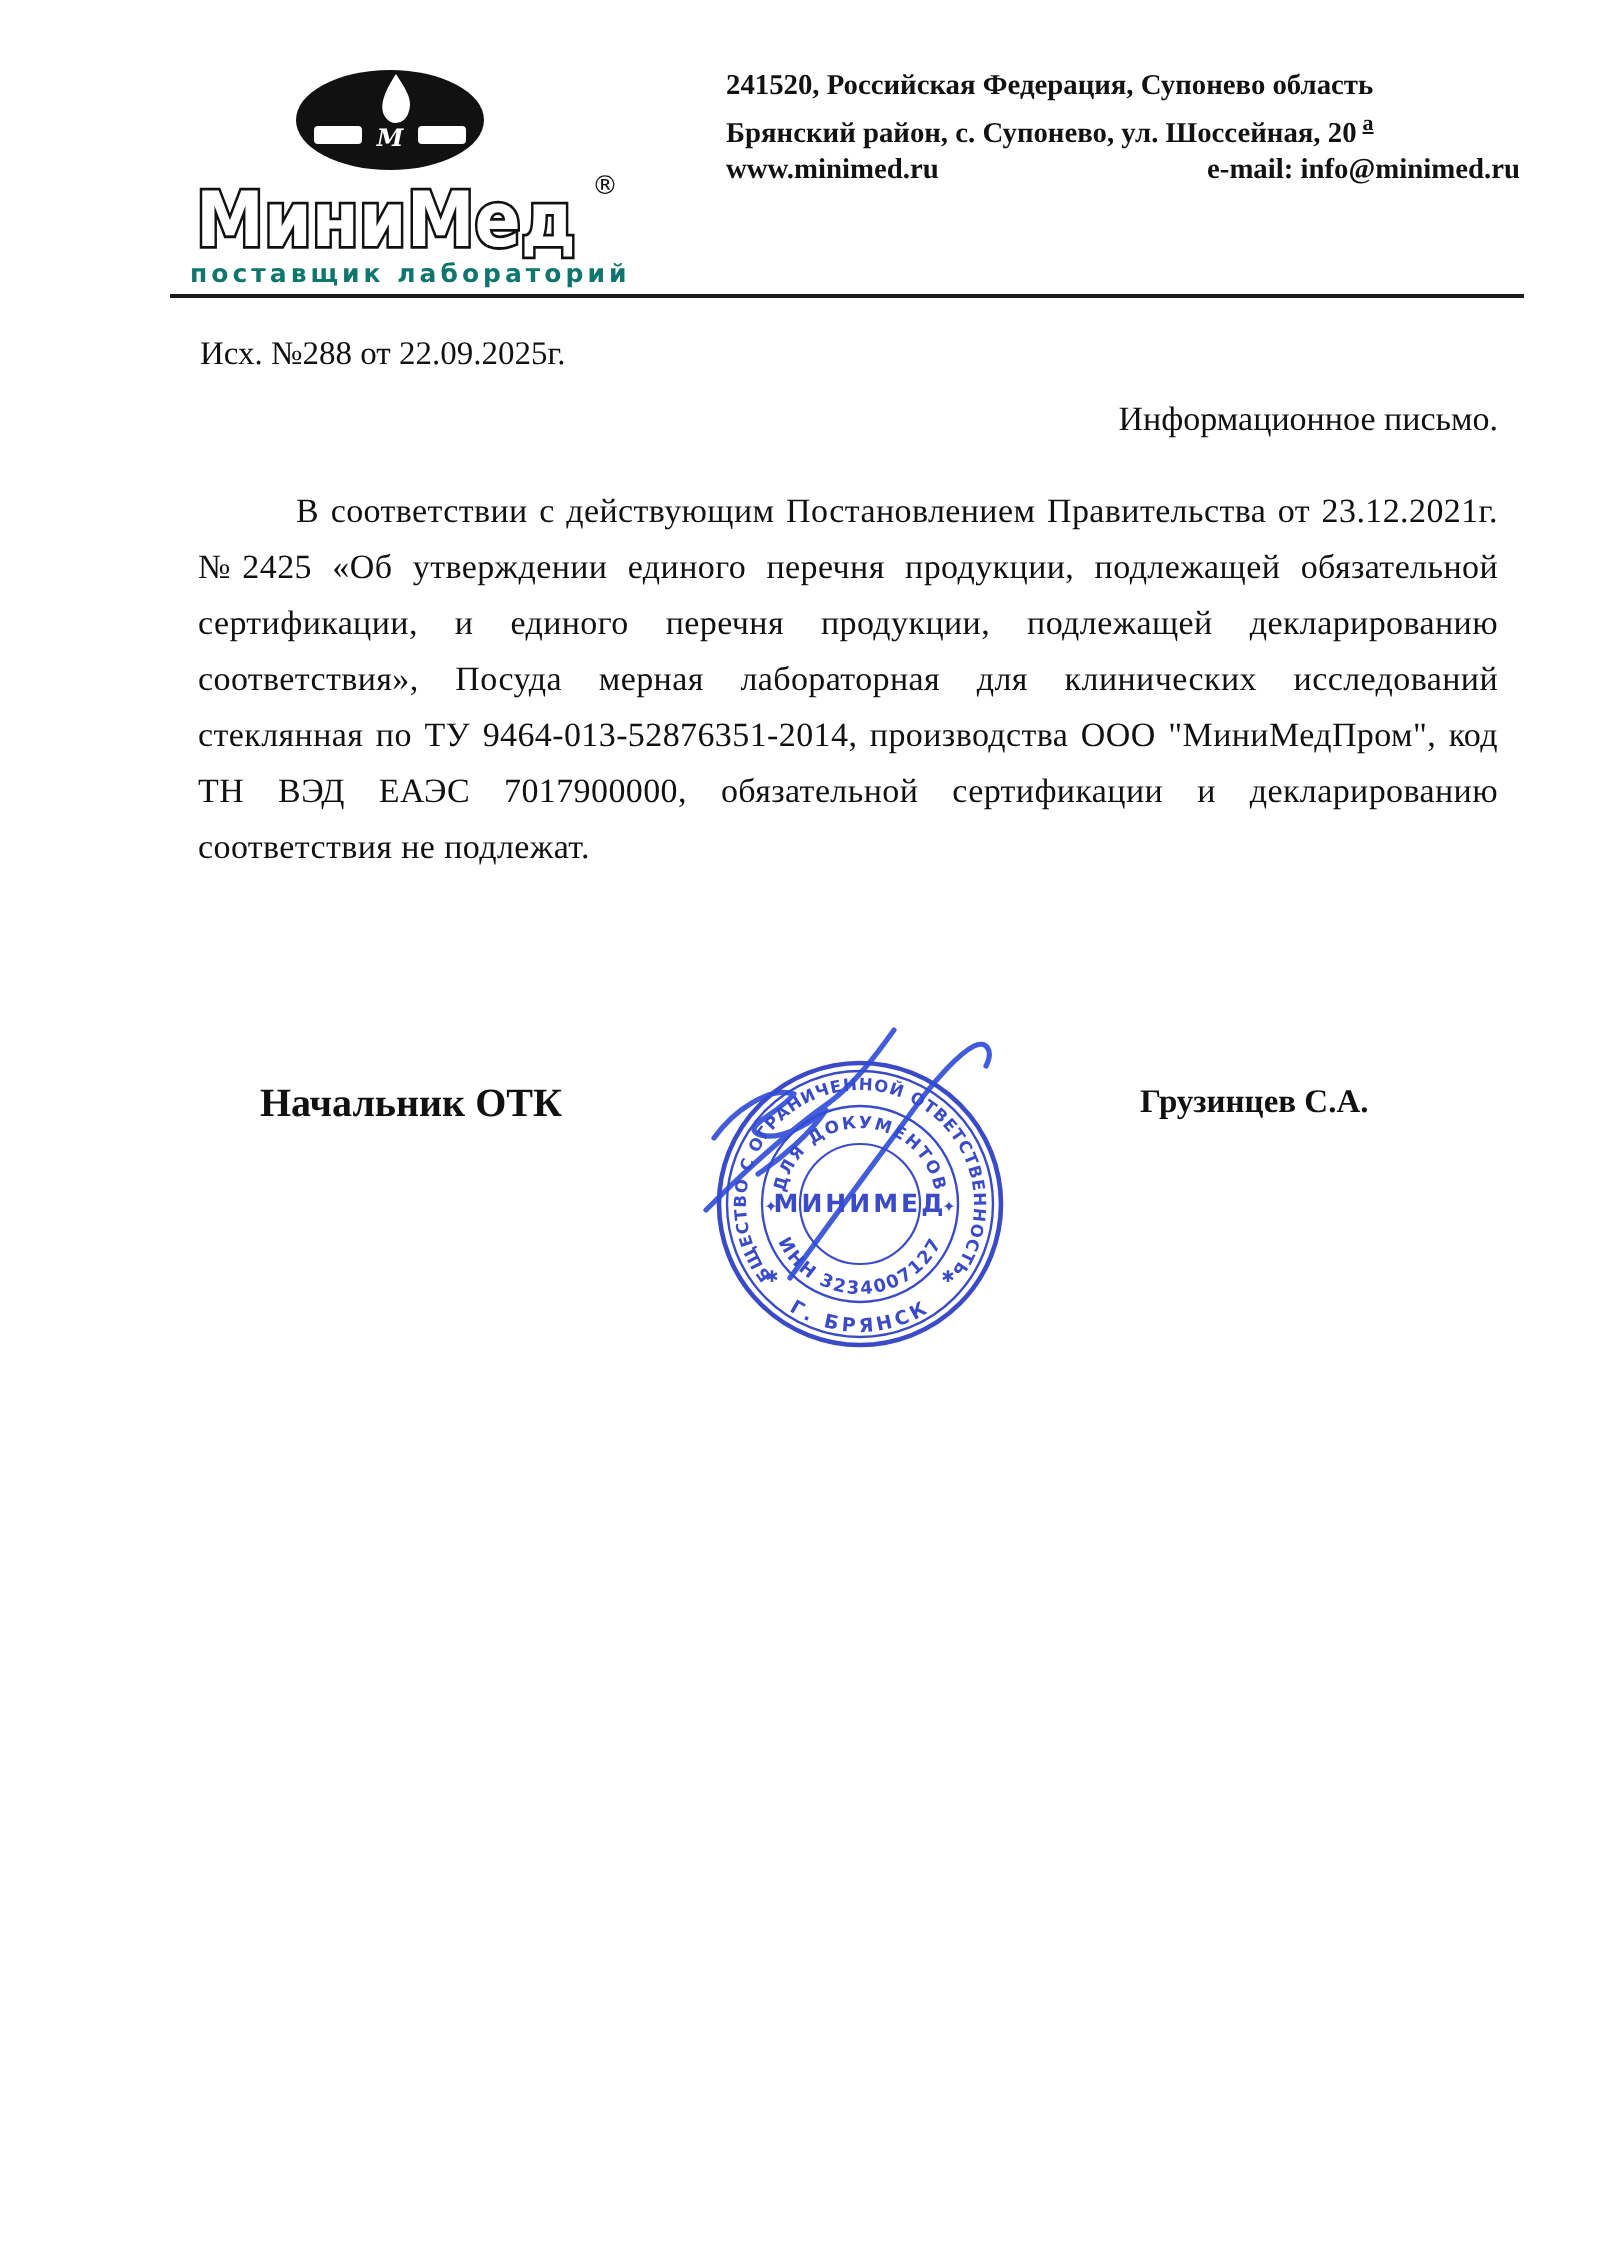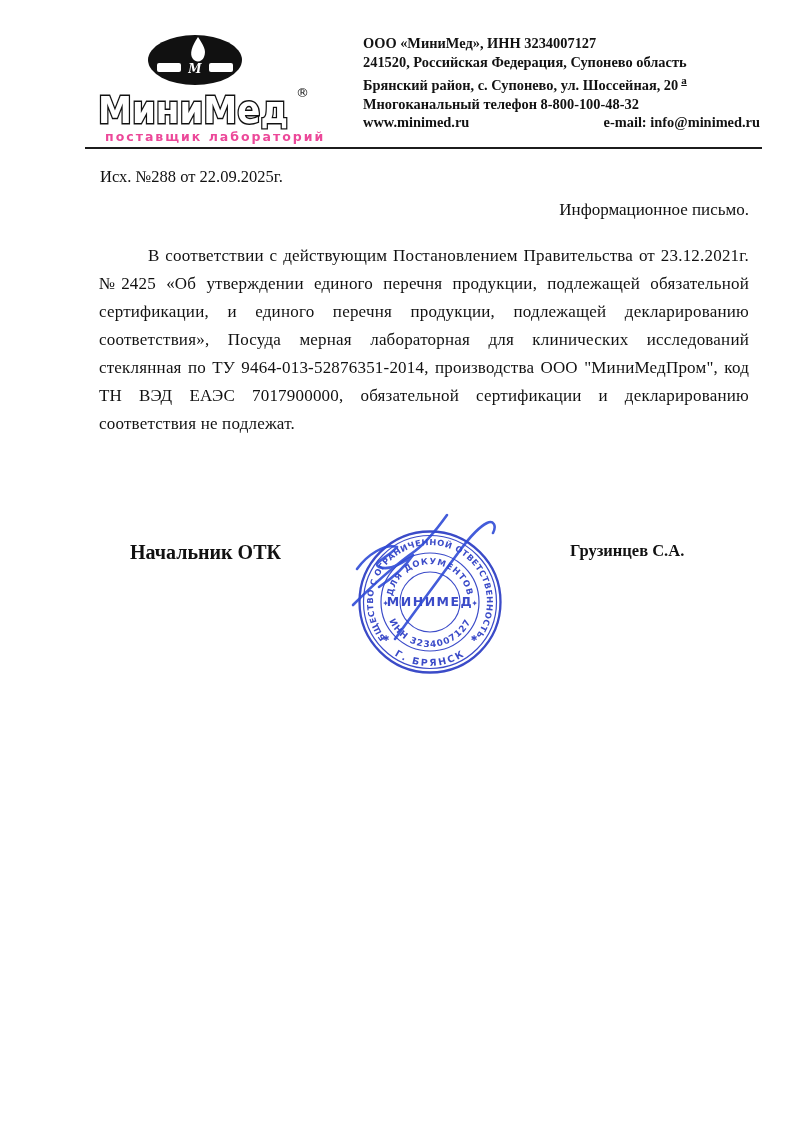--- a/index.html
+++ b/index.html
@@ -9,24 +9,24 @@
     margin:0 auto;
     background:#ffffff;
     font-family:"Liberation Serif",serif;
     color:#111;
     overflow:hidden;
   }
   
   .emblem{position:absolute;left:147px;top:33px;}
   .wordmark{position:absolute;left:96px;top:83px;}
   .tagline{
-    position:absolute;left:105px;top:129px;width:196px;
+    position:absolute;left:95px;top:129px;width:196px;
     font-family:"DejaVu Sans",sans-serif;
     font-weight:bold;font-size:12.5px;letter-spacing:2px;
-    color:#ec4899;white-space:nowrap;
+    color:#0f766e;white-space:nowrap;
   }
   .company-info{
     position:absolute;left:363px;top:34px;width:397px;
     font-weight:bold;font-size:14.4px;line-height:18.6px;
     color:#121212;white-space:nowrap;
   }
   .company-info .sup{
     font-size:11px;vertical-align:super;
     text-decoration:underline;margin-left:3px;
   }
@@ -66,24 +66,22 @@
   </svg>
 
   <svg class="wordmark" width="214" height="52" viewBox="0 0 214 52">
     <text x="2" y="40" font-size="38" font-weight="bold" font-family="DejaVu Sans, sans-serif" fill="#ffffff" stroke="#111" stroke-width="2.8" paint-order="stroke" textLength="190" lengthAdjust="spacingAndGlyphs">МиниМед</text>
     <text x="200" y="14" font-size="13" fill="#111" font-family="DejaVu Sans, sans-serif">®</text>
   </svg>
 
   <div class="tagline">поставщик лабораторий</div>
 
   <div class="company-info">
-    <div>ООО «МиниМед», ИНН 3234007127</div>
     <div>241520, Российская Федерация, Супонево область</div>
     <div><span>Брянский район, с. Супонево,  ул. Шоссейная, 20</span><span class="sup">а</span></div>
-    <div>Многоканальный телефон 8-800-100-48-32</div>
     <div class="web-row">
       <span>www.minimed.ru</span>
       <span>e-mail: info@minimed.ru</span>
     </div>
   </div>
 
   <div class="rule"></div>
 
   <div class="ref">Исх. №288 от 22.09.2025г.</div>
 

